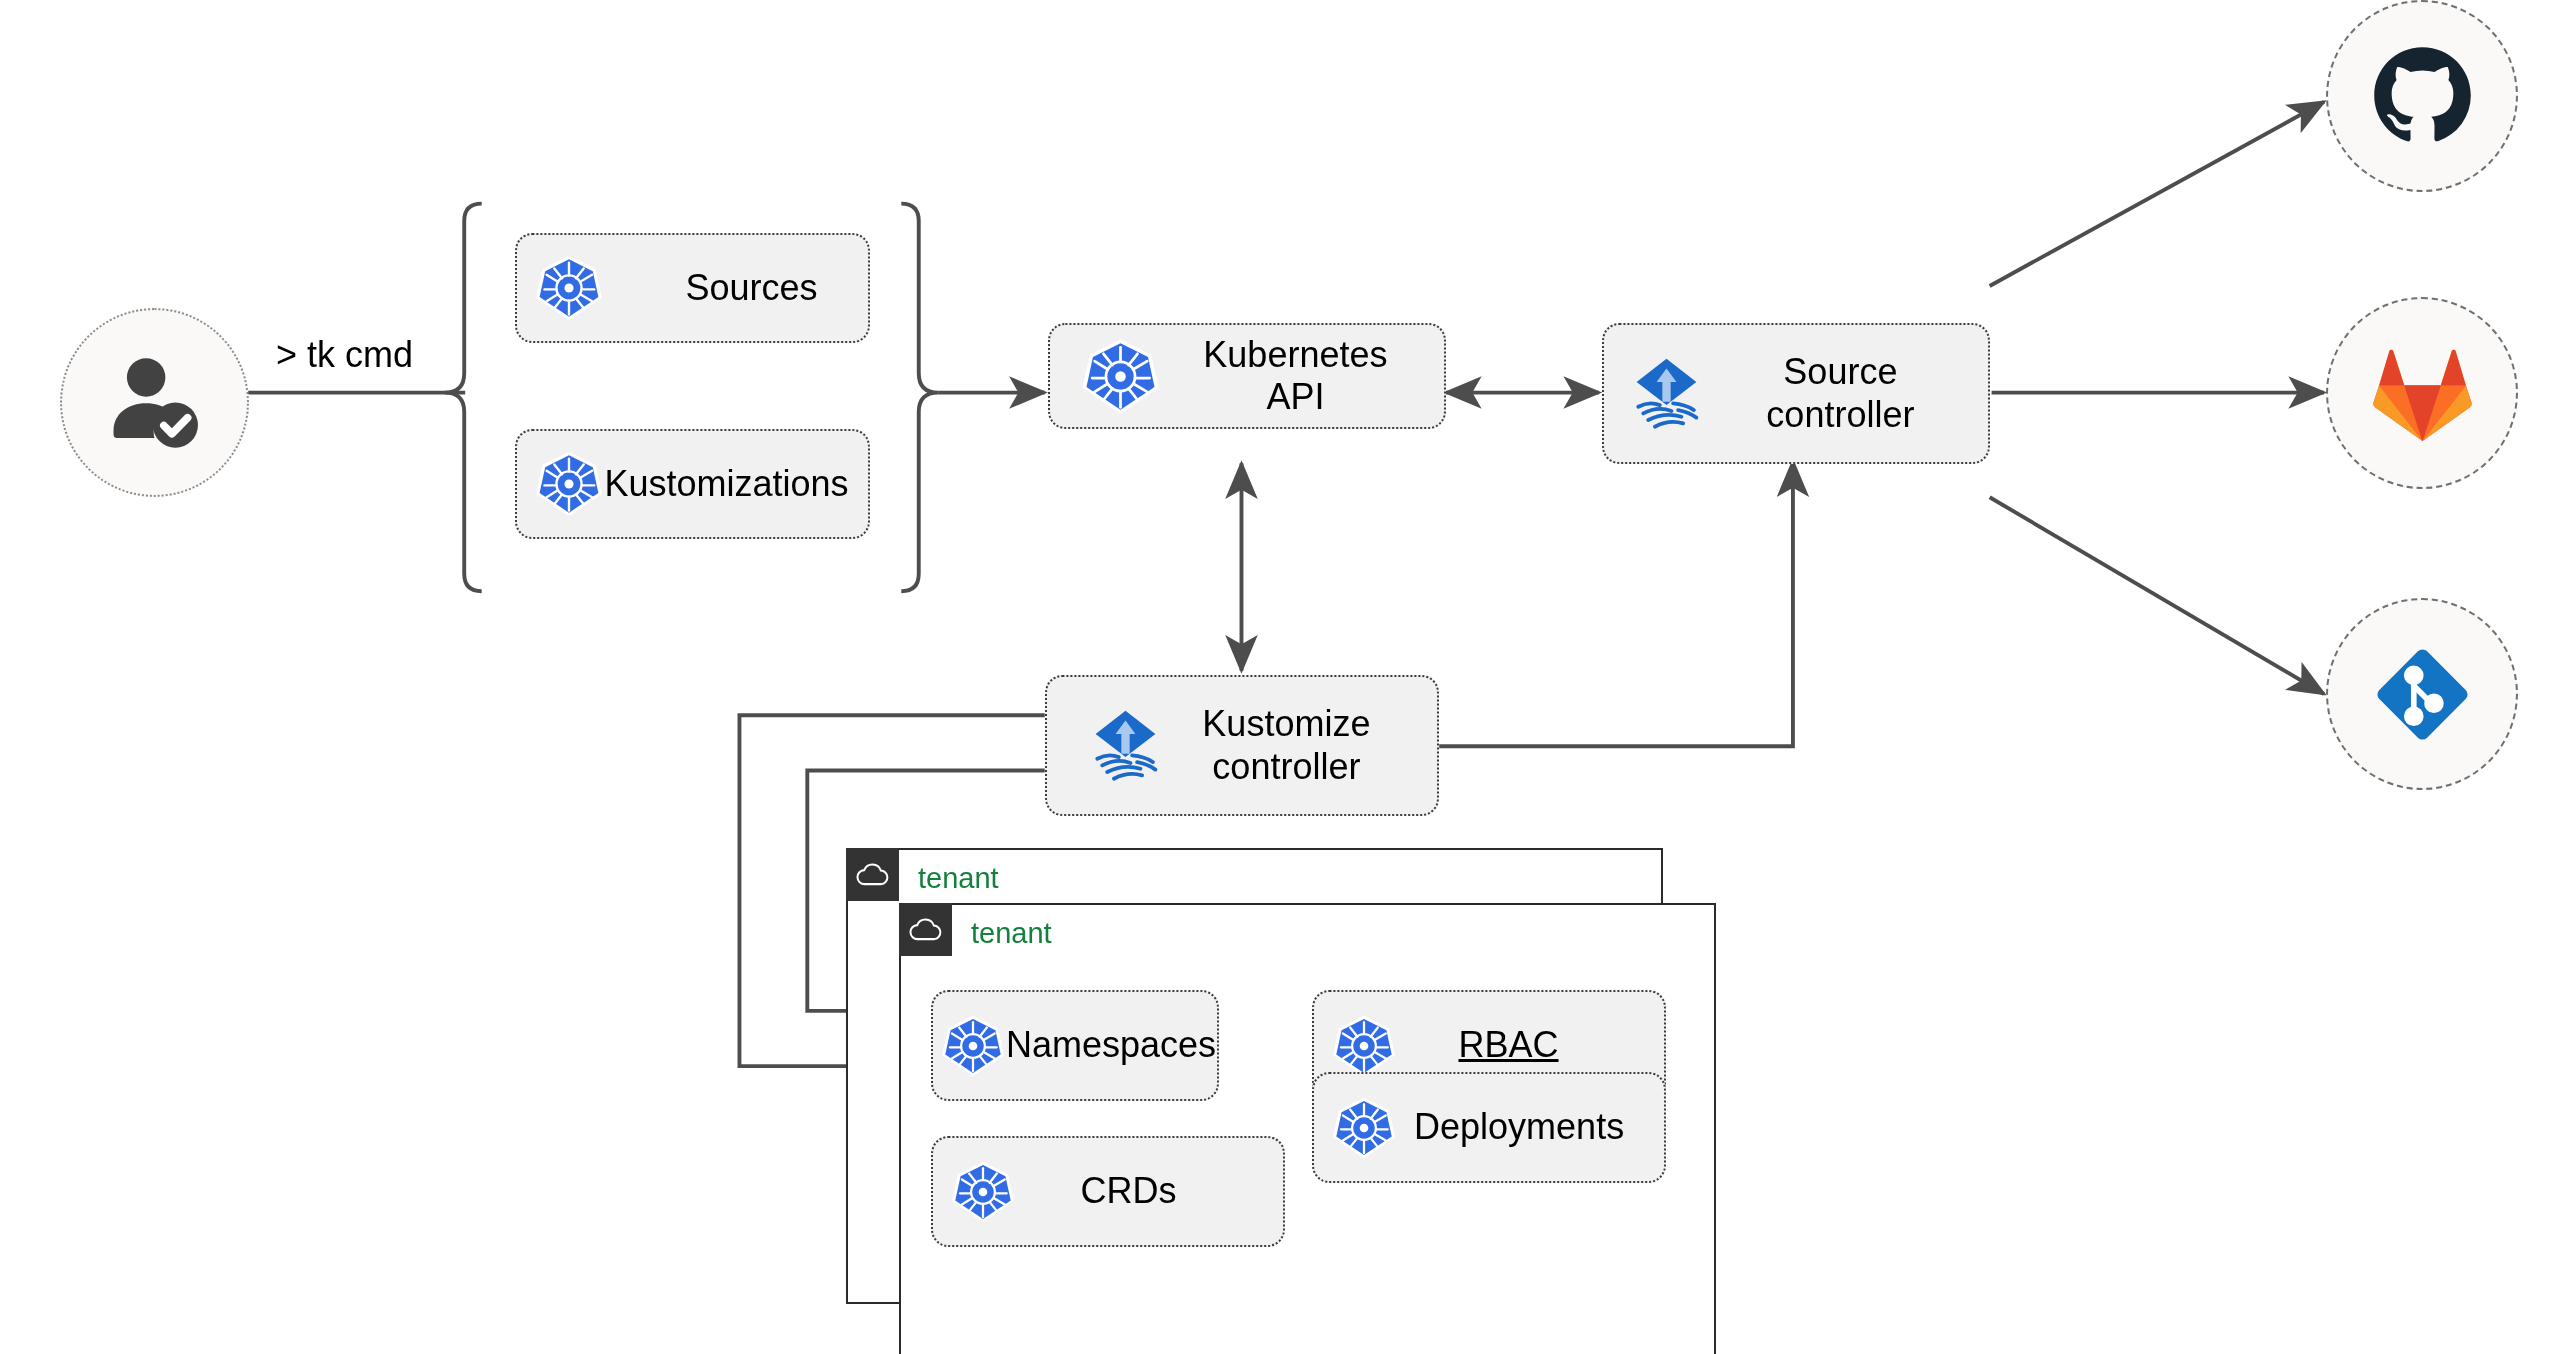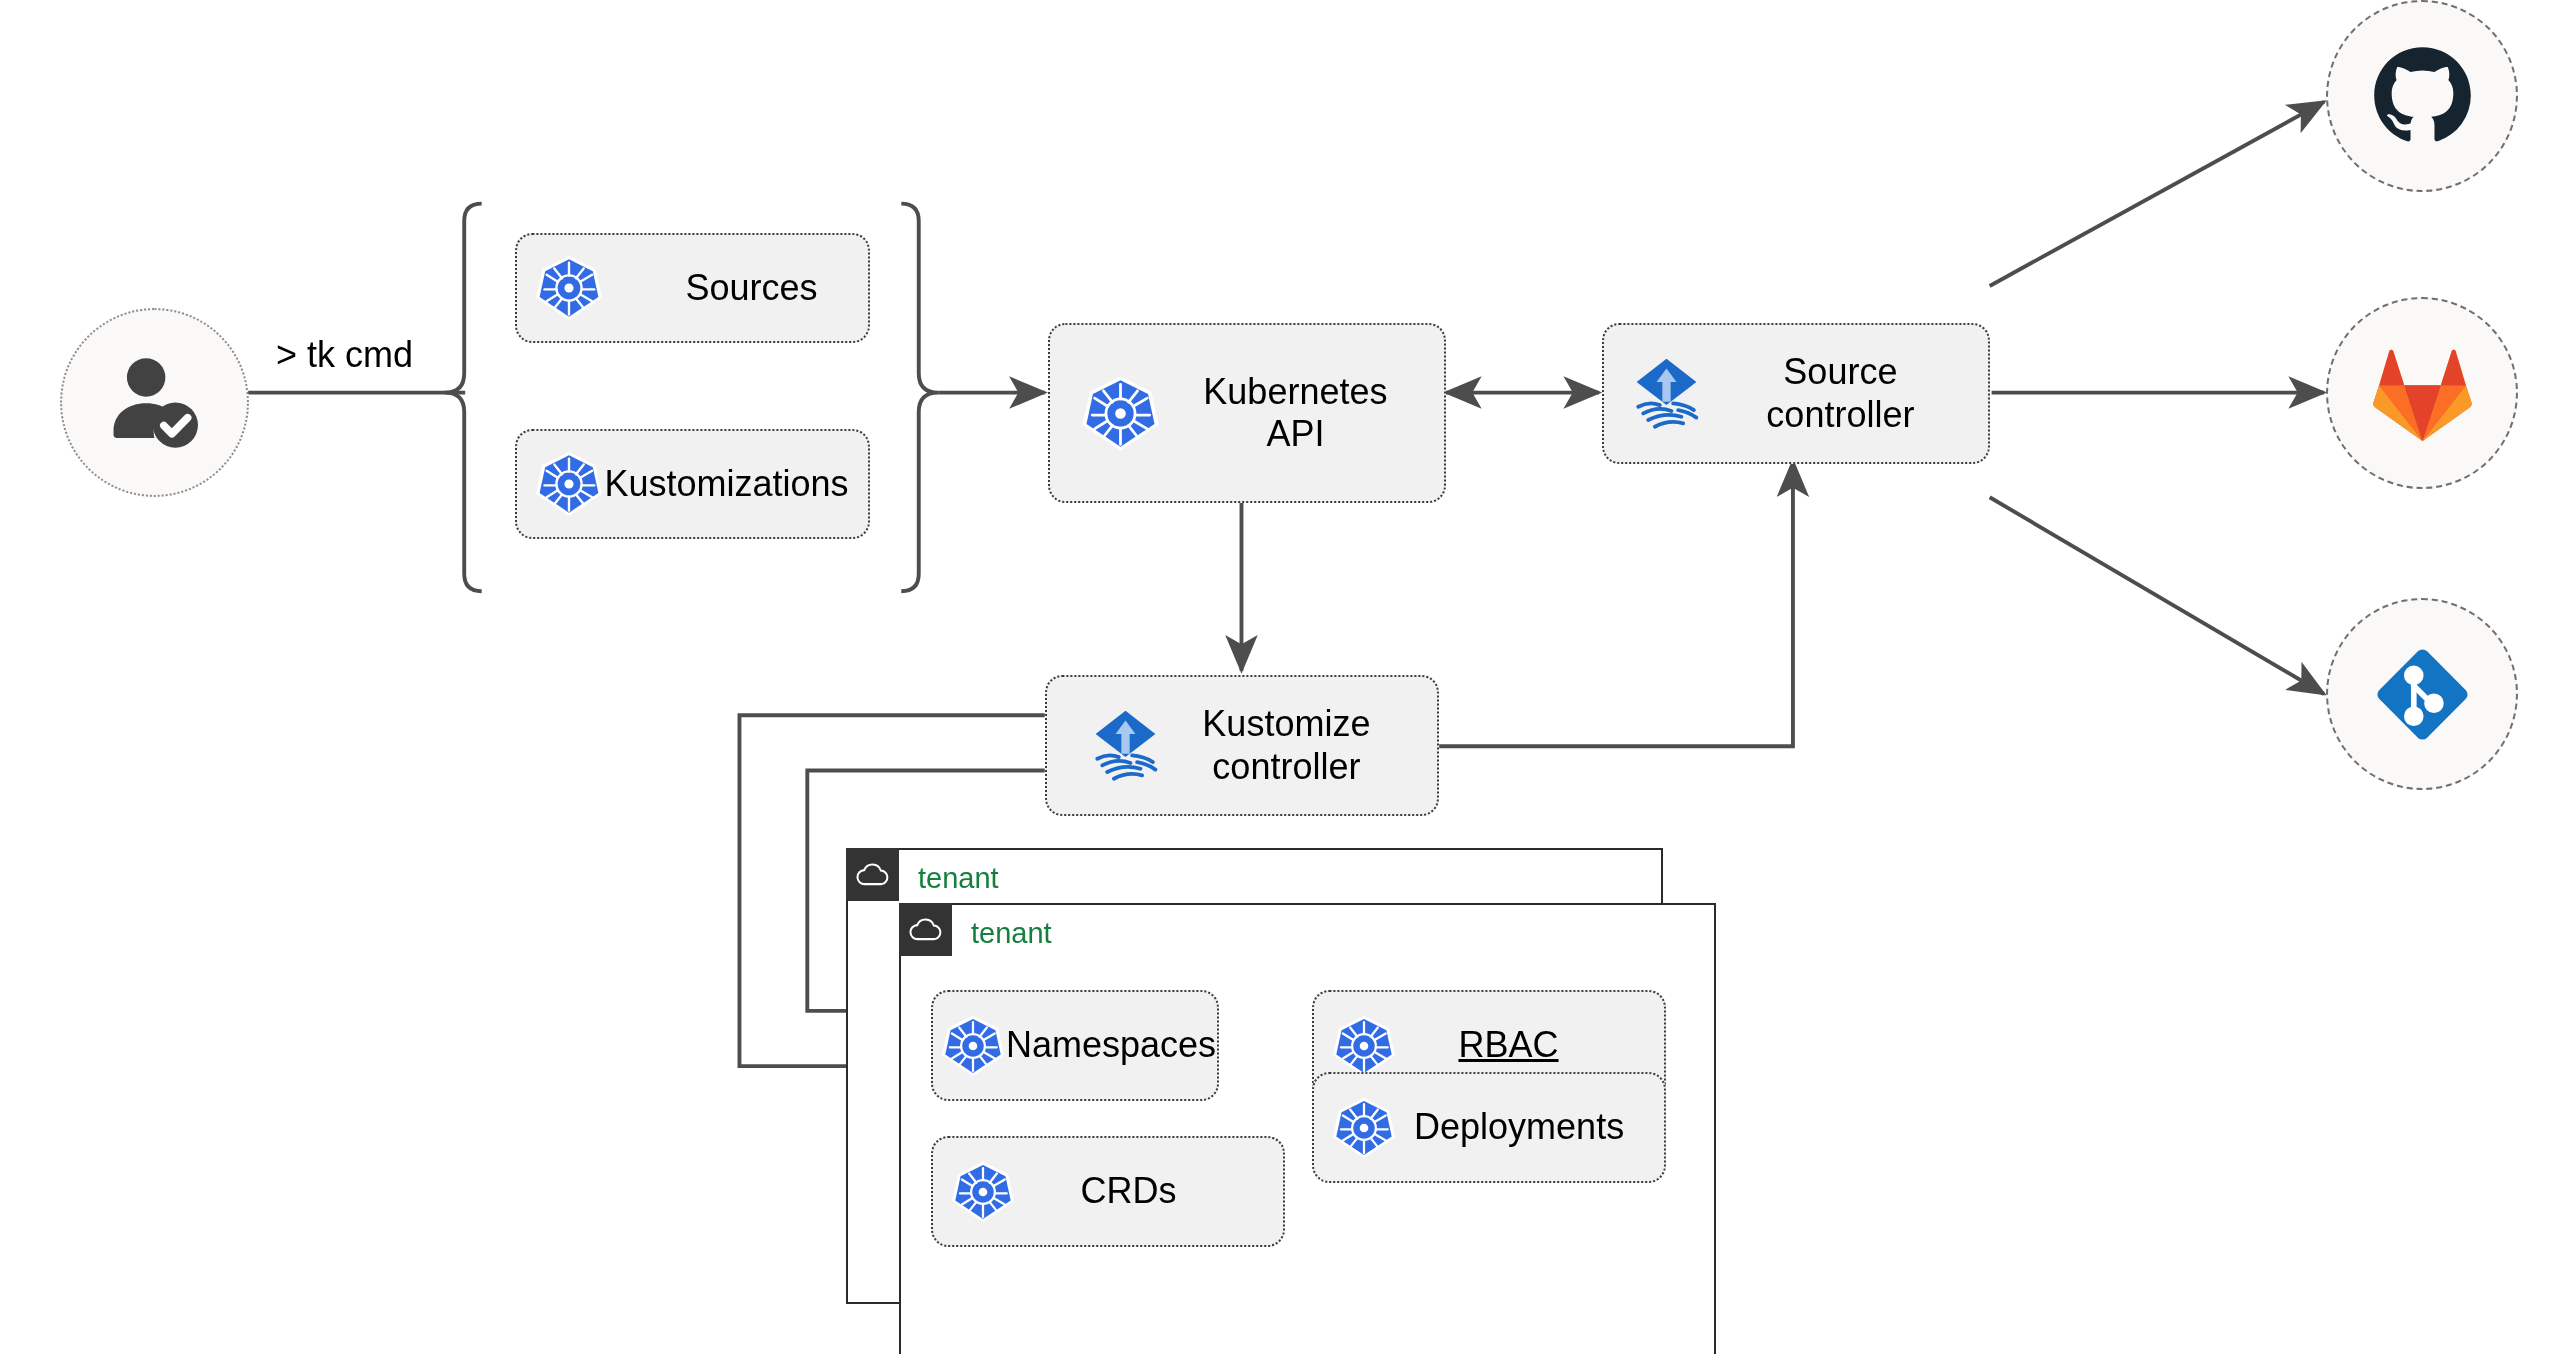--- a/index.html
+++ b/index.html
@@ -172,21 +172,21 @@
           <line x1="60" y1="36" x2="71" y2="22"></line>
           <line x1="71" y1="79" x2="60" y2="65"></line>
           <line x1="40" y1="36" x2="29" y2="22"></line>
         </g>
         <circle cx="50" cy="50" r="6.5" fill="#ffffff"></circle>
       </svg>
     </span>
     <span class="lbl" style="margin-right:13.6px;">Kustomizations</span>
   </div>
 
-  <div class="node" style="left:1048px;top:323px;width:398px;height:180px;padding:0 30px;gap:8px;">
+  <div class="node" style="left:1048px;top:323px;width:398px;height:106px;padding:0 30px;gap:8px;">
     <span class="ico">
       <svg class="inline" width="81" height="81" viewBox="0 0 100 100">
         <polygon points="50,4 88,23 97,64 50,96 3,64 12,23" fill="#ffffff"></polygon>
         <polygon points="50,9 84,26 92,63 50,91 8,63 16,26" fill="#326ce5"></polygon>
         <g fill="none" stroke="#ffffff" stroke-width="3.4" stroke-linecap="round">
           <circle cx="50" cy="50" r="18"></circle>
           <line x1="50" y1="14" x2="50" y2="32"></line>
           <line x1="50" y1="68" x2="50" y2="88"></line>
           <line x1="18" y1="31" x2="34" y2="41"></line>
           <line x1="66" y1="59" x2="83" y2="69"></line>

